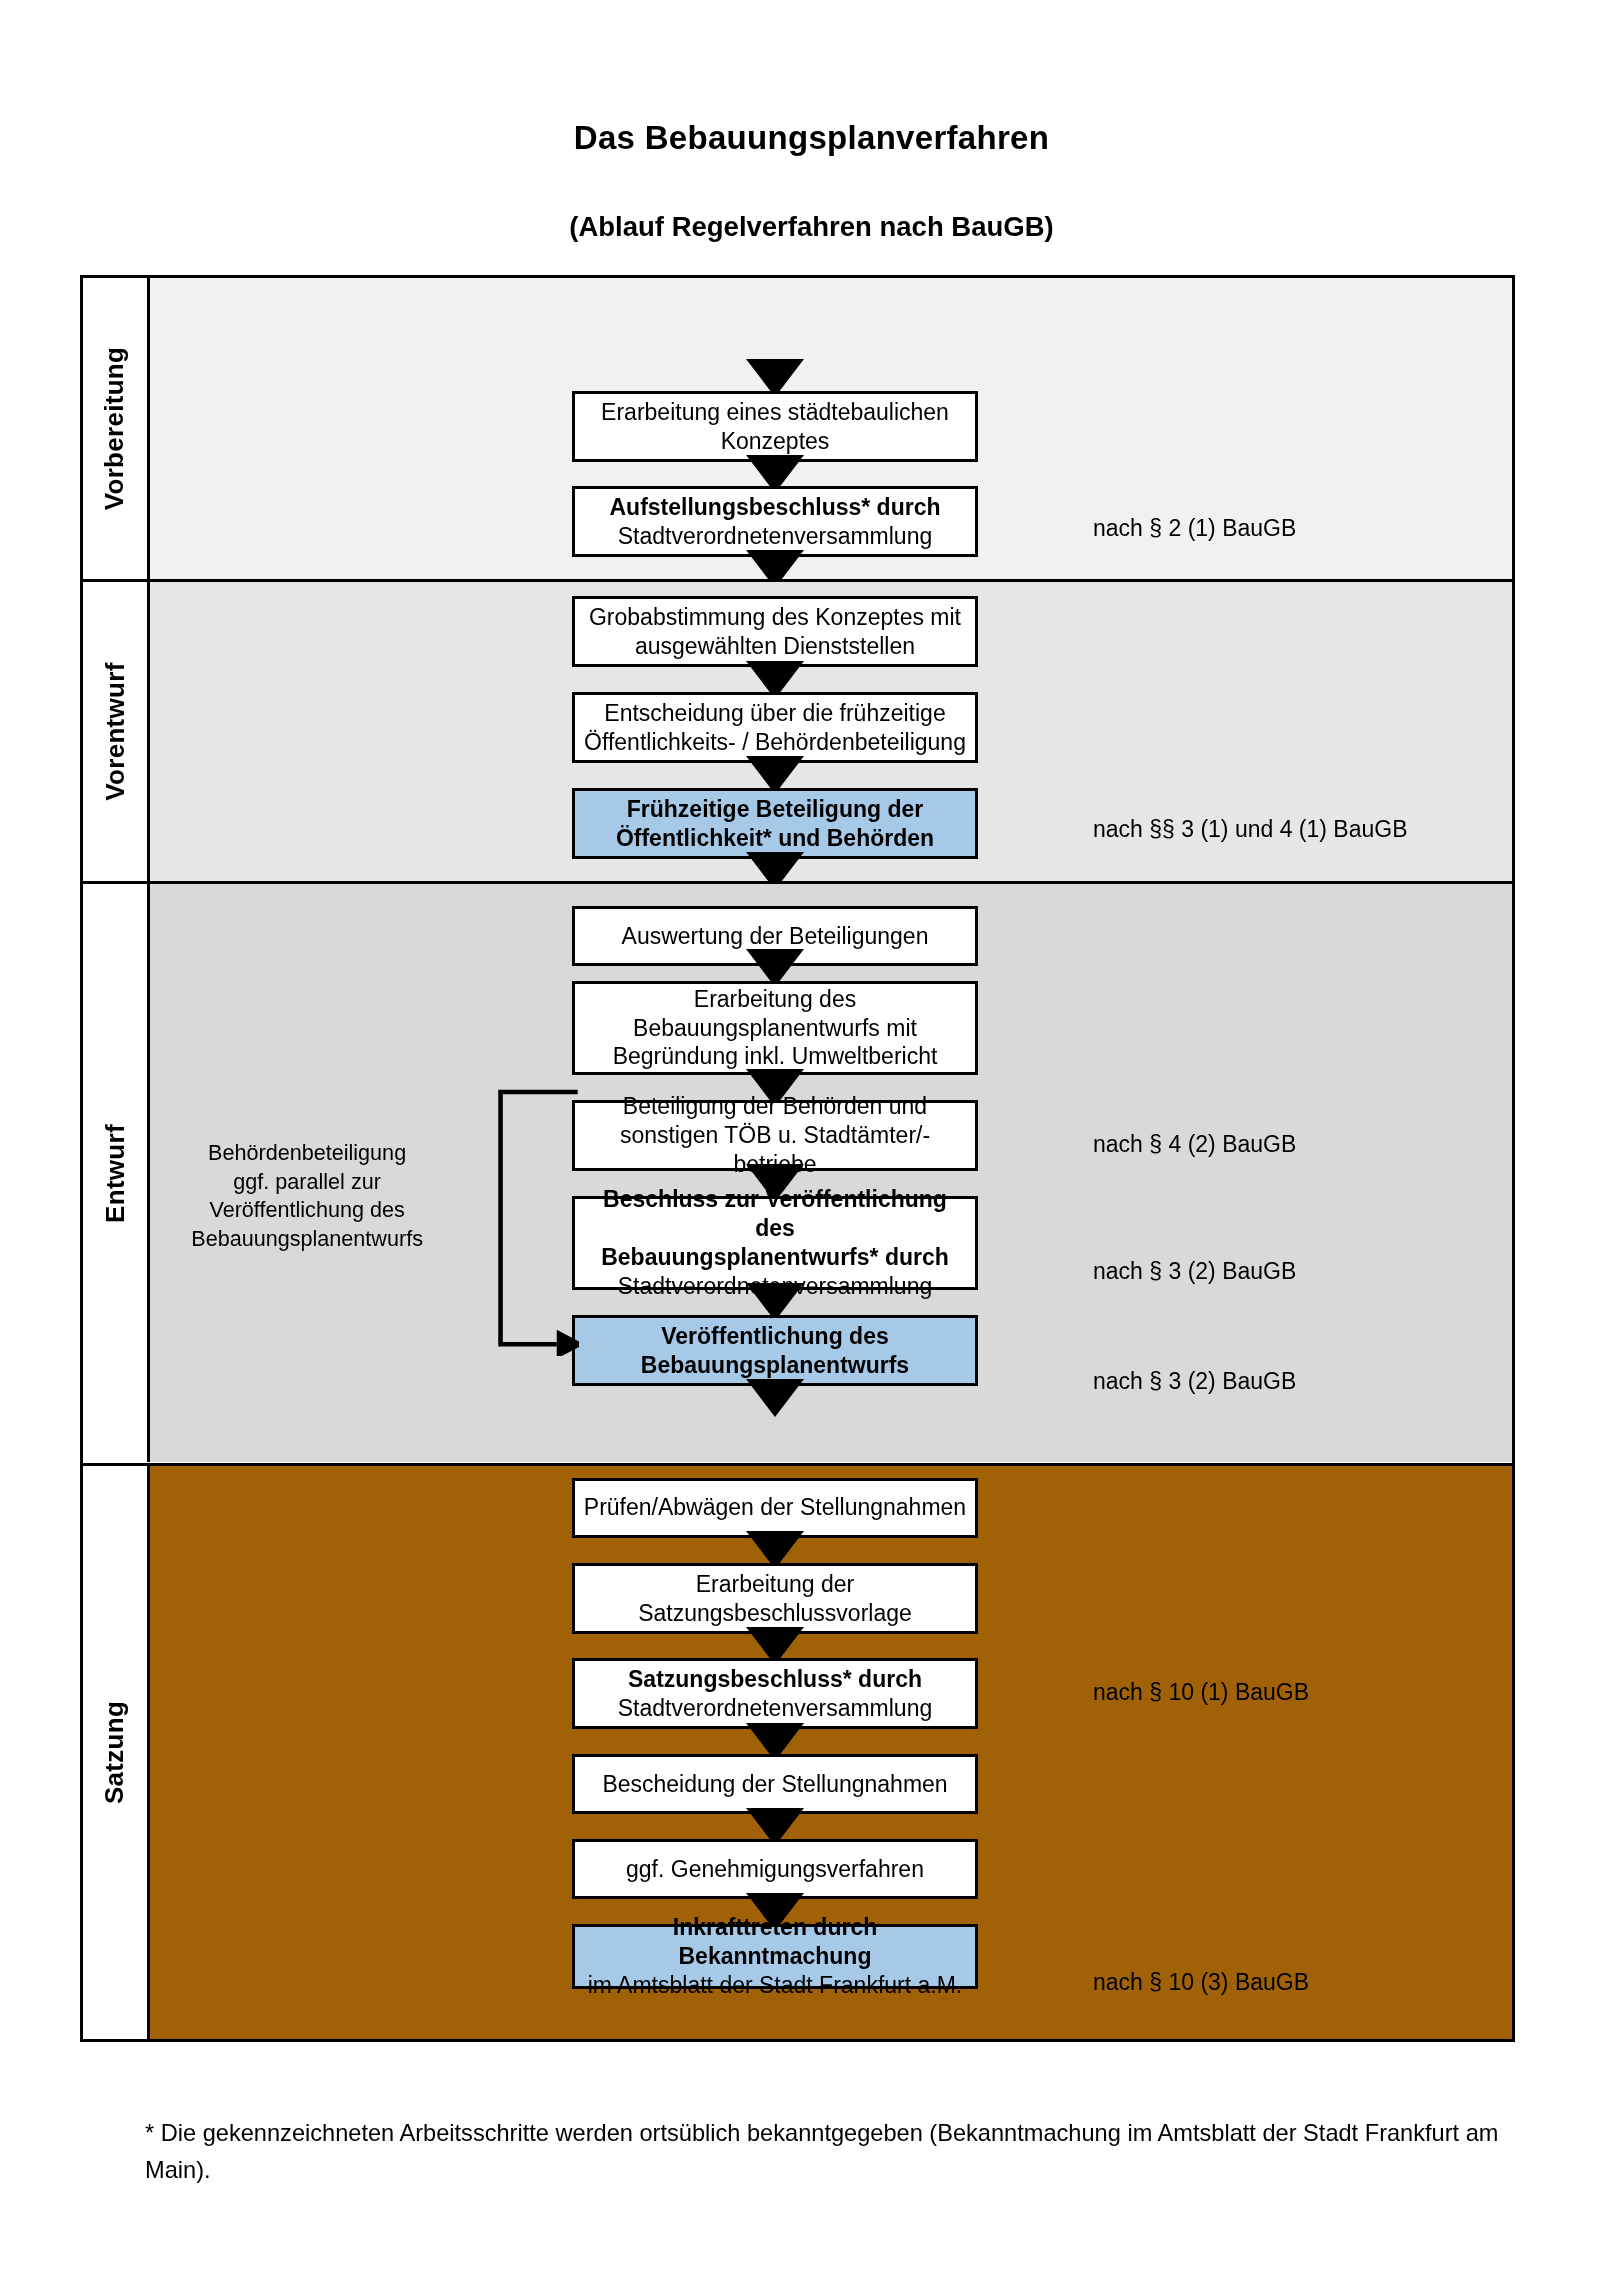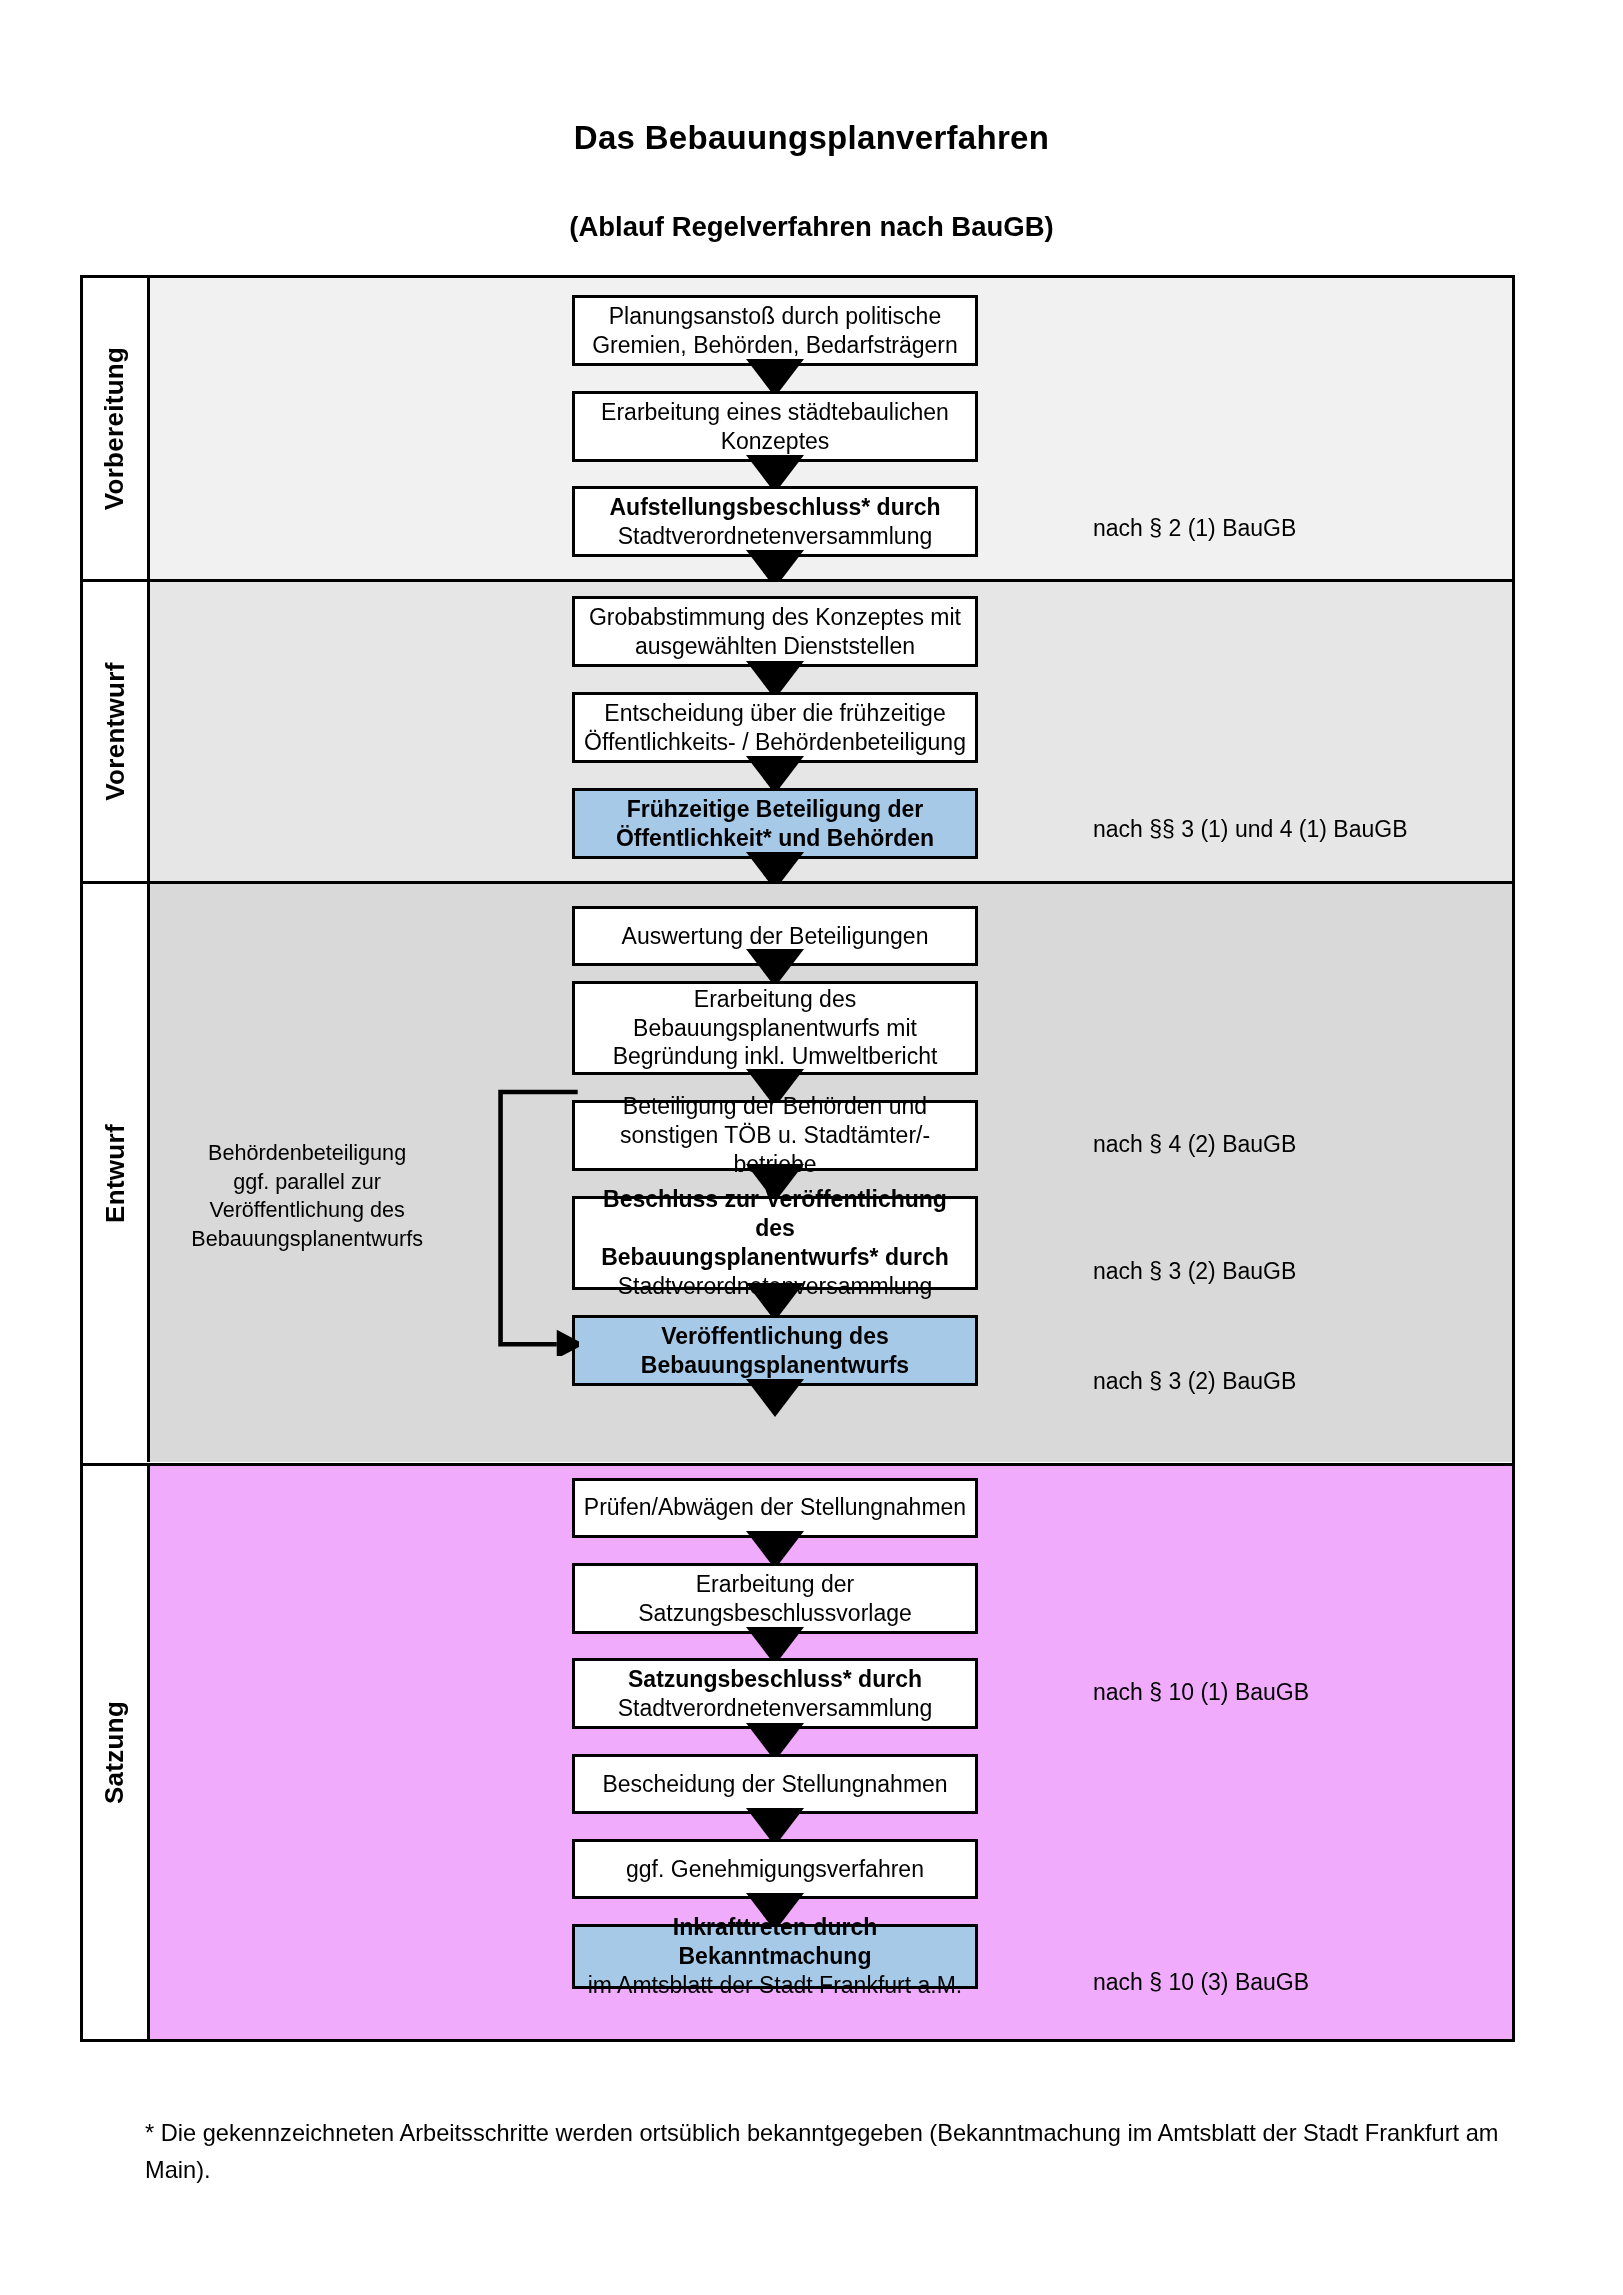--- a/index.html
+++ b/index.html
@@ -49,21 +49,21 @@
     white-space:nowrap;
     font-size:26px;font-weight:bold;letter-spacing:0.3px;
   }
   .phase-body{
     position:absolute;left:67px;right:0;top:0;bottom:0;
   }
 
   .band-1{background:#f1f1f1;}
   .band-2{background:#e6e6e6;}
   .band-3{background:#d9d9d9;}
-  .band-4{background:#f0abfc;}
+  .band-4{background:#a16207;}
 
   
   .step{
     position:absolute;
     box-sizing:border-box;
     border:3.9px solid #000;
     background:#ffffff;
     display:flex;align-items:center;justify-content:center;
     text-align:center;
     font-size:23px;
@@ -115,26 +115,20 @@
 <div class="subtitle">(Ablauf Regelverfahren nach BauGB)</div>
 
 <div class="frame">
 
   <div class="phase" style="top:0;height:301px;">
     <div class="phase-label">
       <span>Vorbereitung</span>
     </div>
     <div class="phase-body band-1">
 
-      <div class="step" style="left:422px;top:17px;width:406px;height:71px;">
-        <div>
-          <span>Planungsanstoß durch politische</span><br>
-          <span>Gremien, Behörden, Bedarfsträgern</span>
-        </div>
-      </div>
       <div class="arrow" style="left:596px;top:81px;"></div>
 
       <div class="step" style="left:422px;top:113px;width:406px;height:71px;">
         <div>
           <span>Erarbeitung eines städtebaulichen</span><br>
           <span>Konzeptes</span>
         </div>
       </div>
       <div class="arrow" style="left:596px;top:177px;"></div>
 

